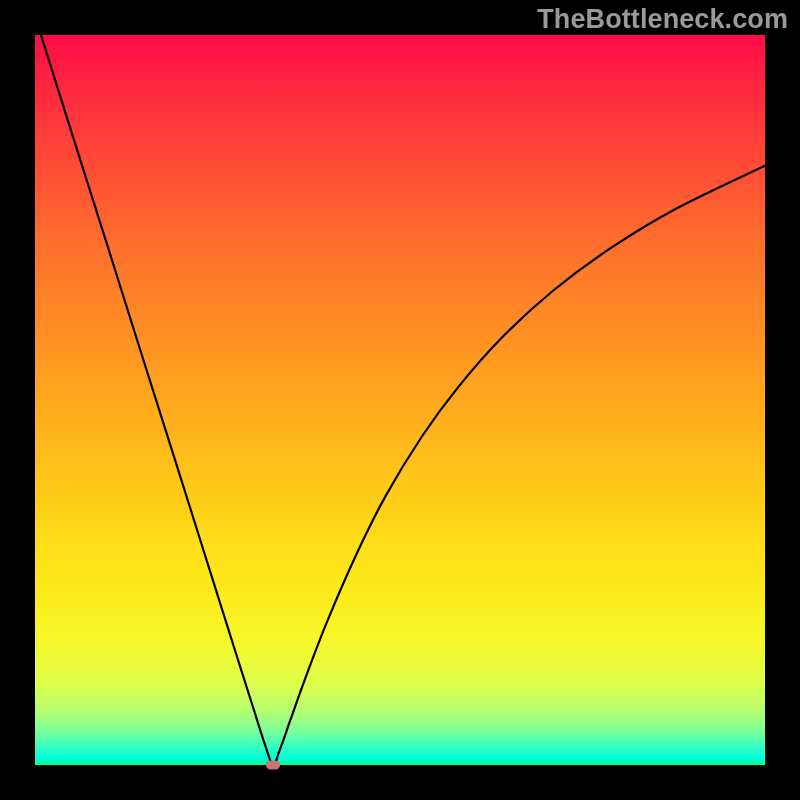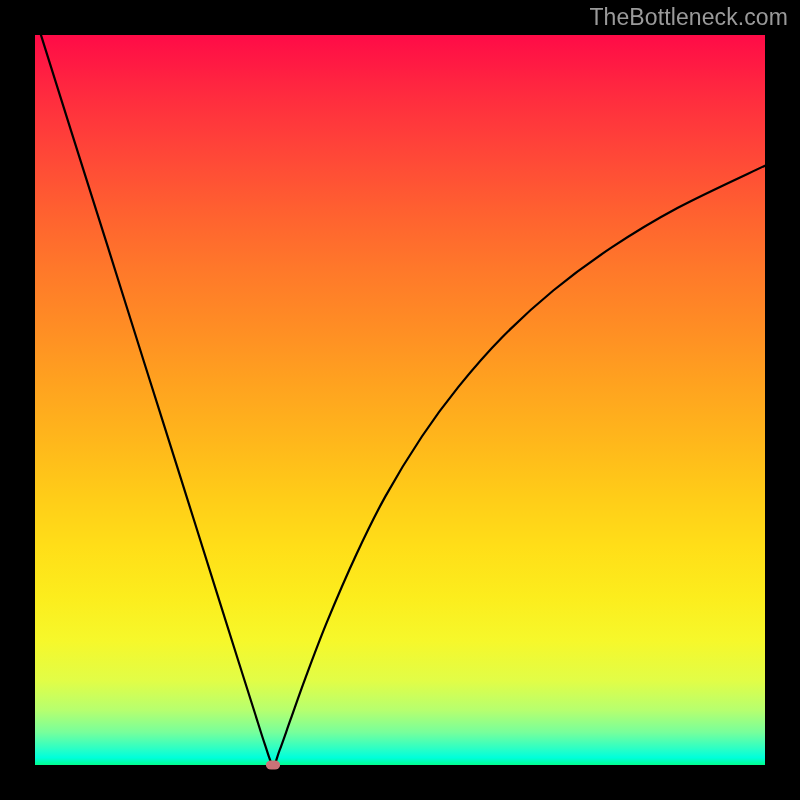--- a/index.html
+++ b/index.html
@@ -58,22 +58,22 @@
     height: 9px;
     background: #cb7277;
     border-radius: 5px / 4px;
     transform: translate(-50%, -50%);
   }
   .watermark {
     position: absolute;
     top: 4px;
     right: 12px;
     color: #9a9a9a;
-    font-size: 23px;
-    font-weight: 400;
+    font-size: 27px;
+    font-weight: 700;
     letter-spacing: 0.1px;
   }
 </style>
 </head>
 <body>
 
 <div class="frame">
 
   <div class="plot-area">
     <svg class="curve" viewBox="0 0 730 730" preserveAspectRatio="none">

